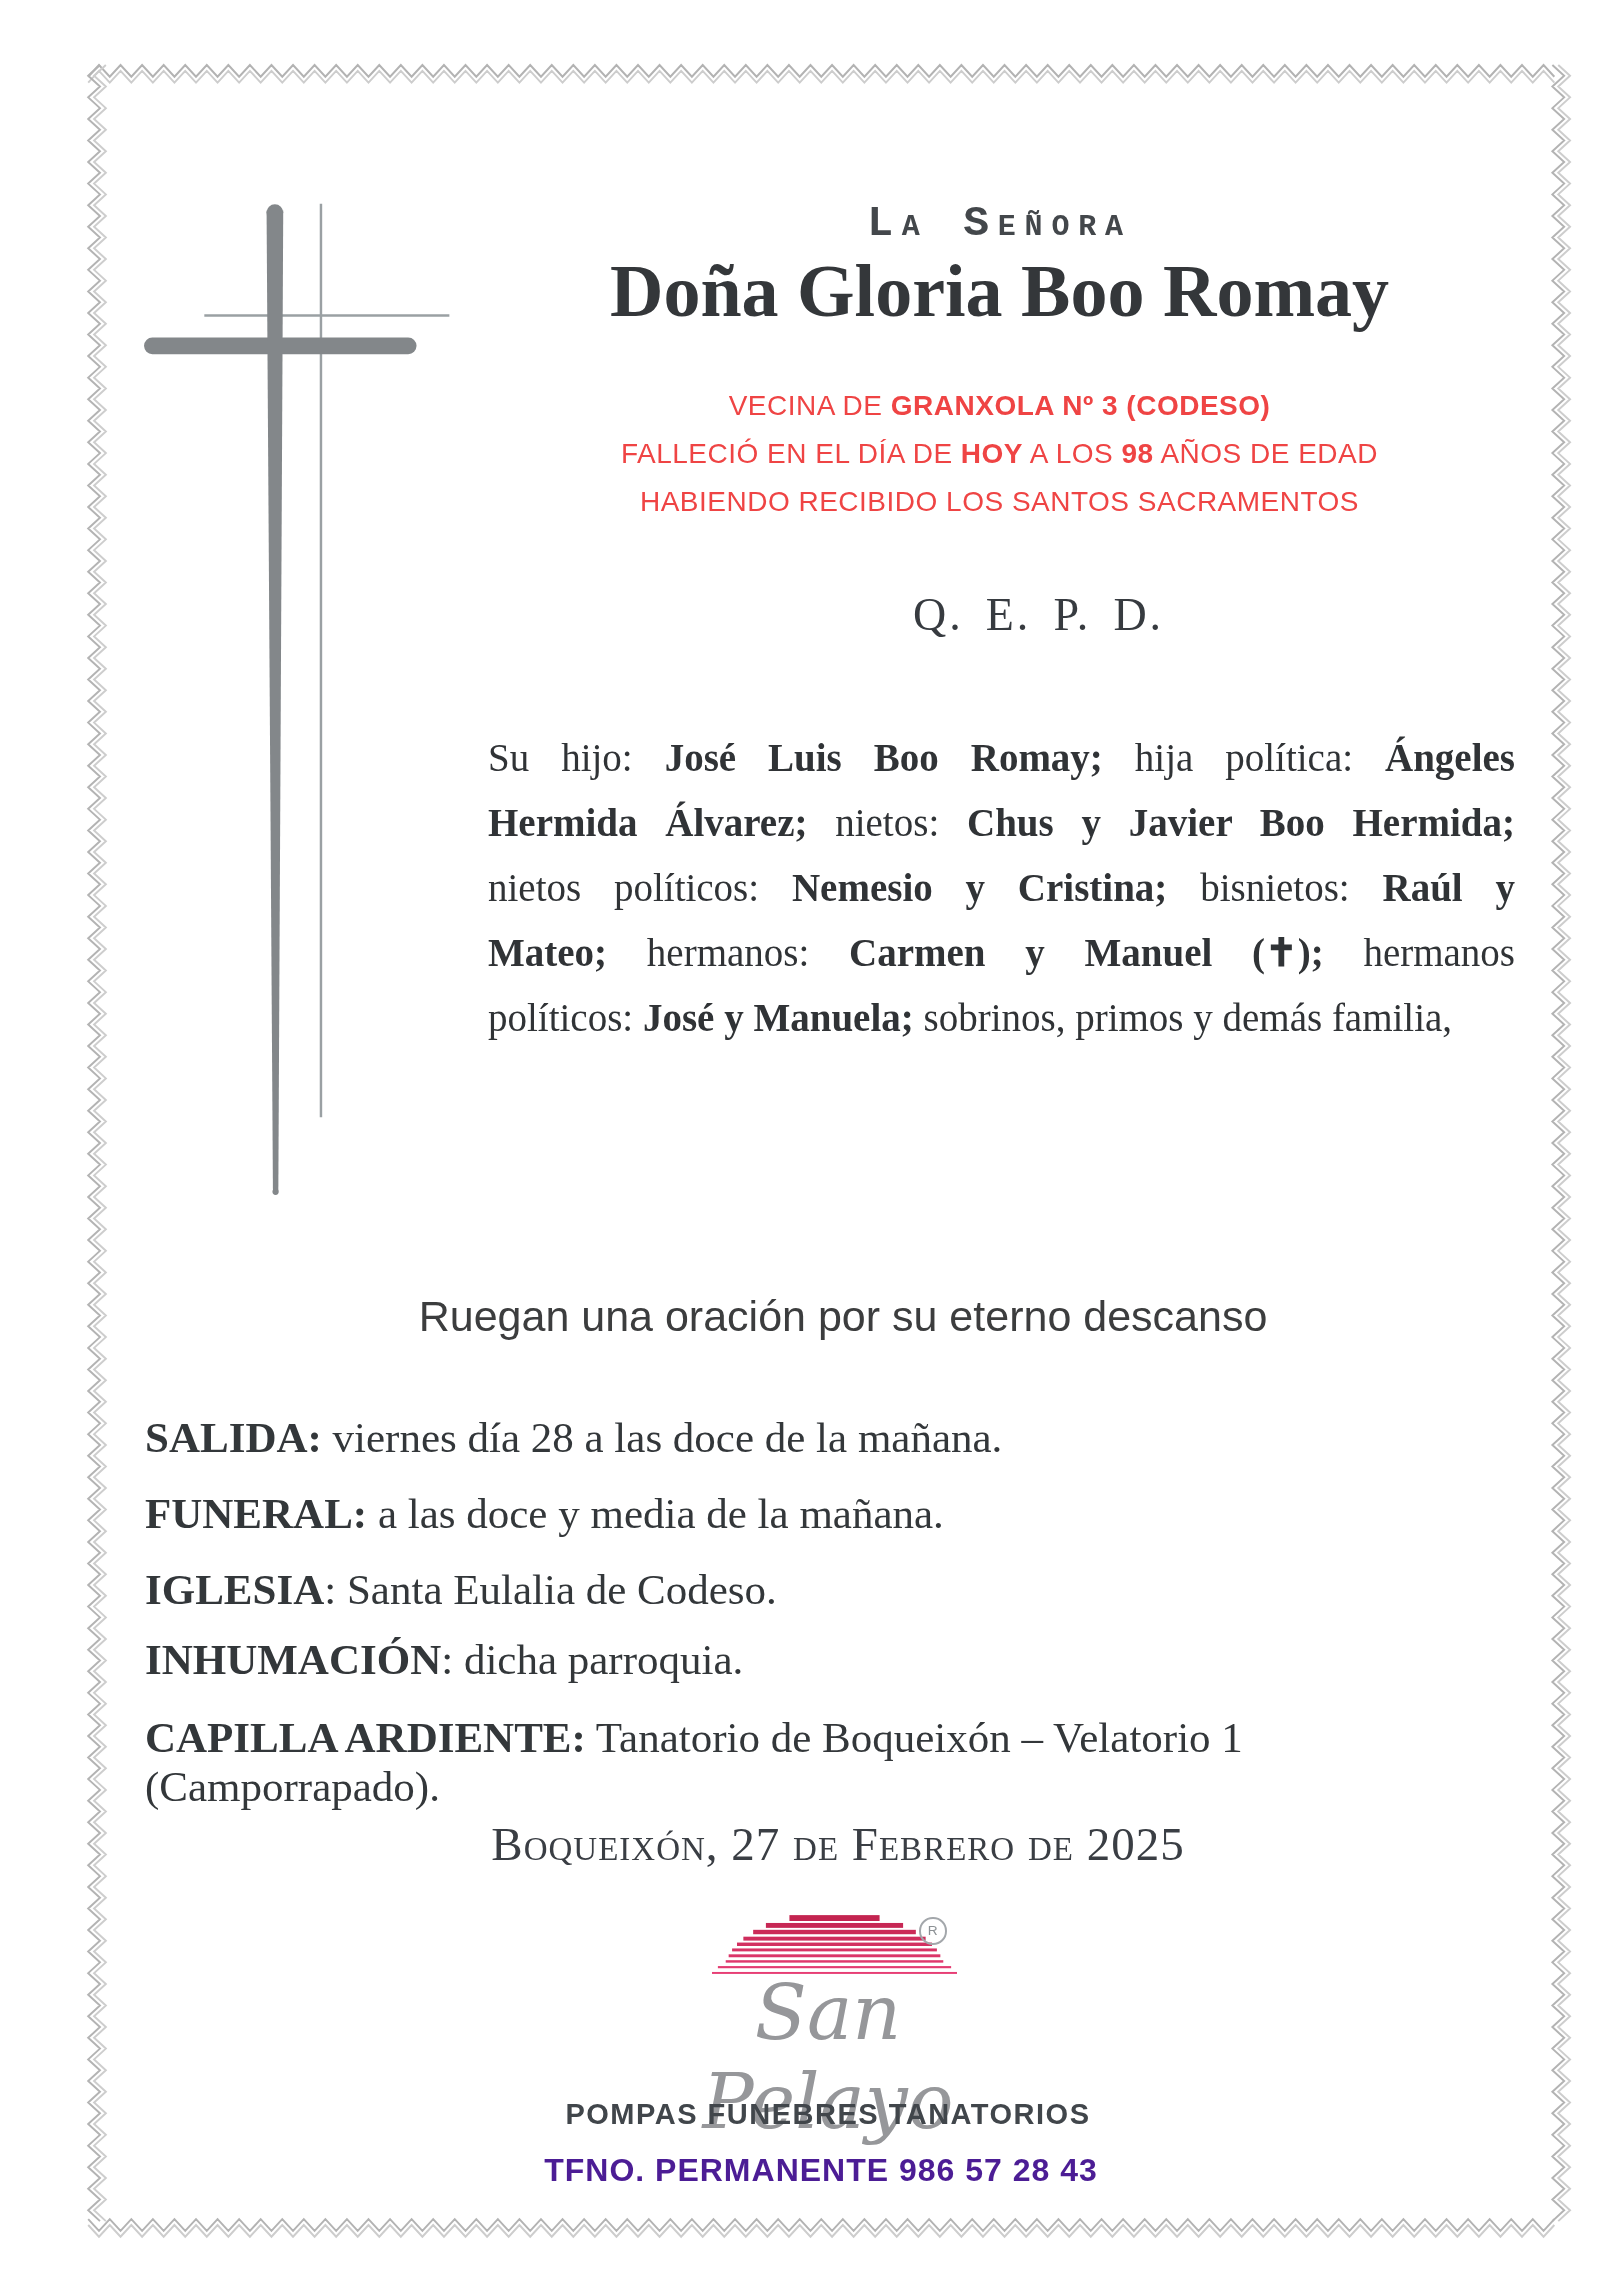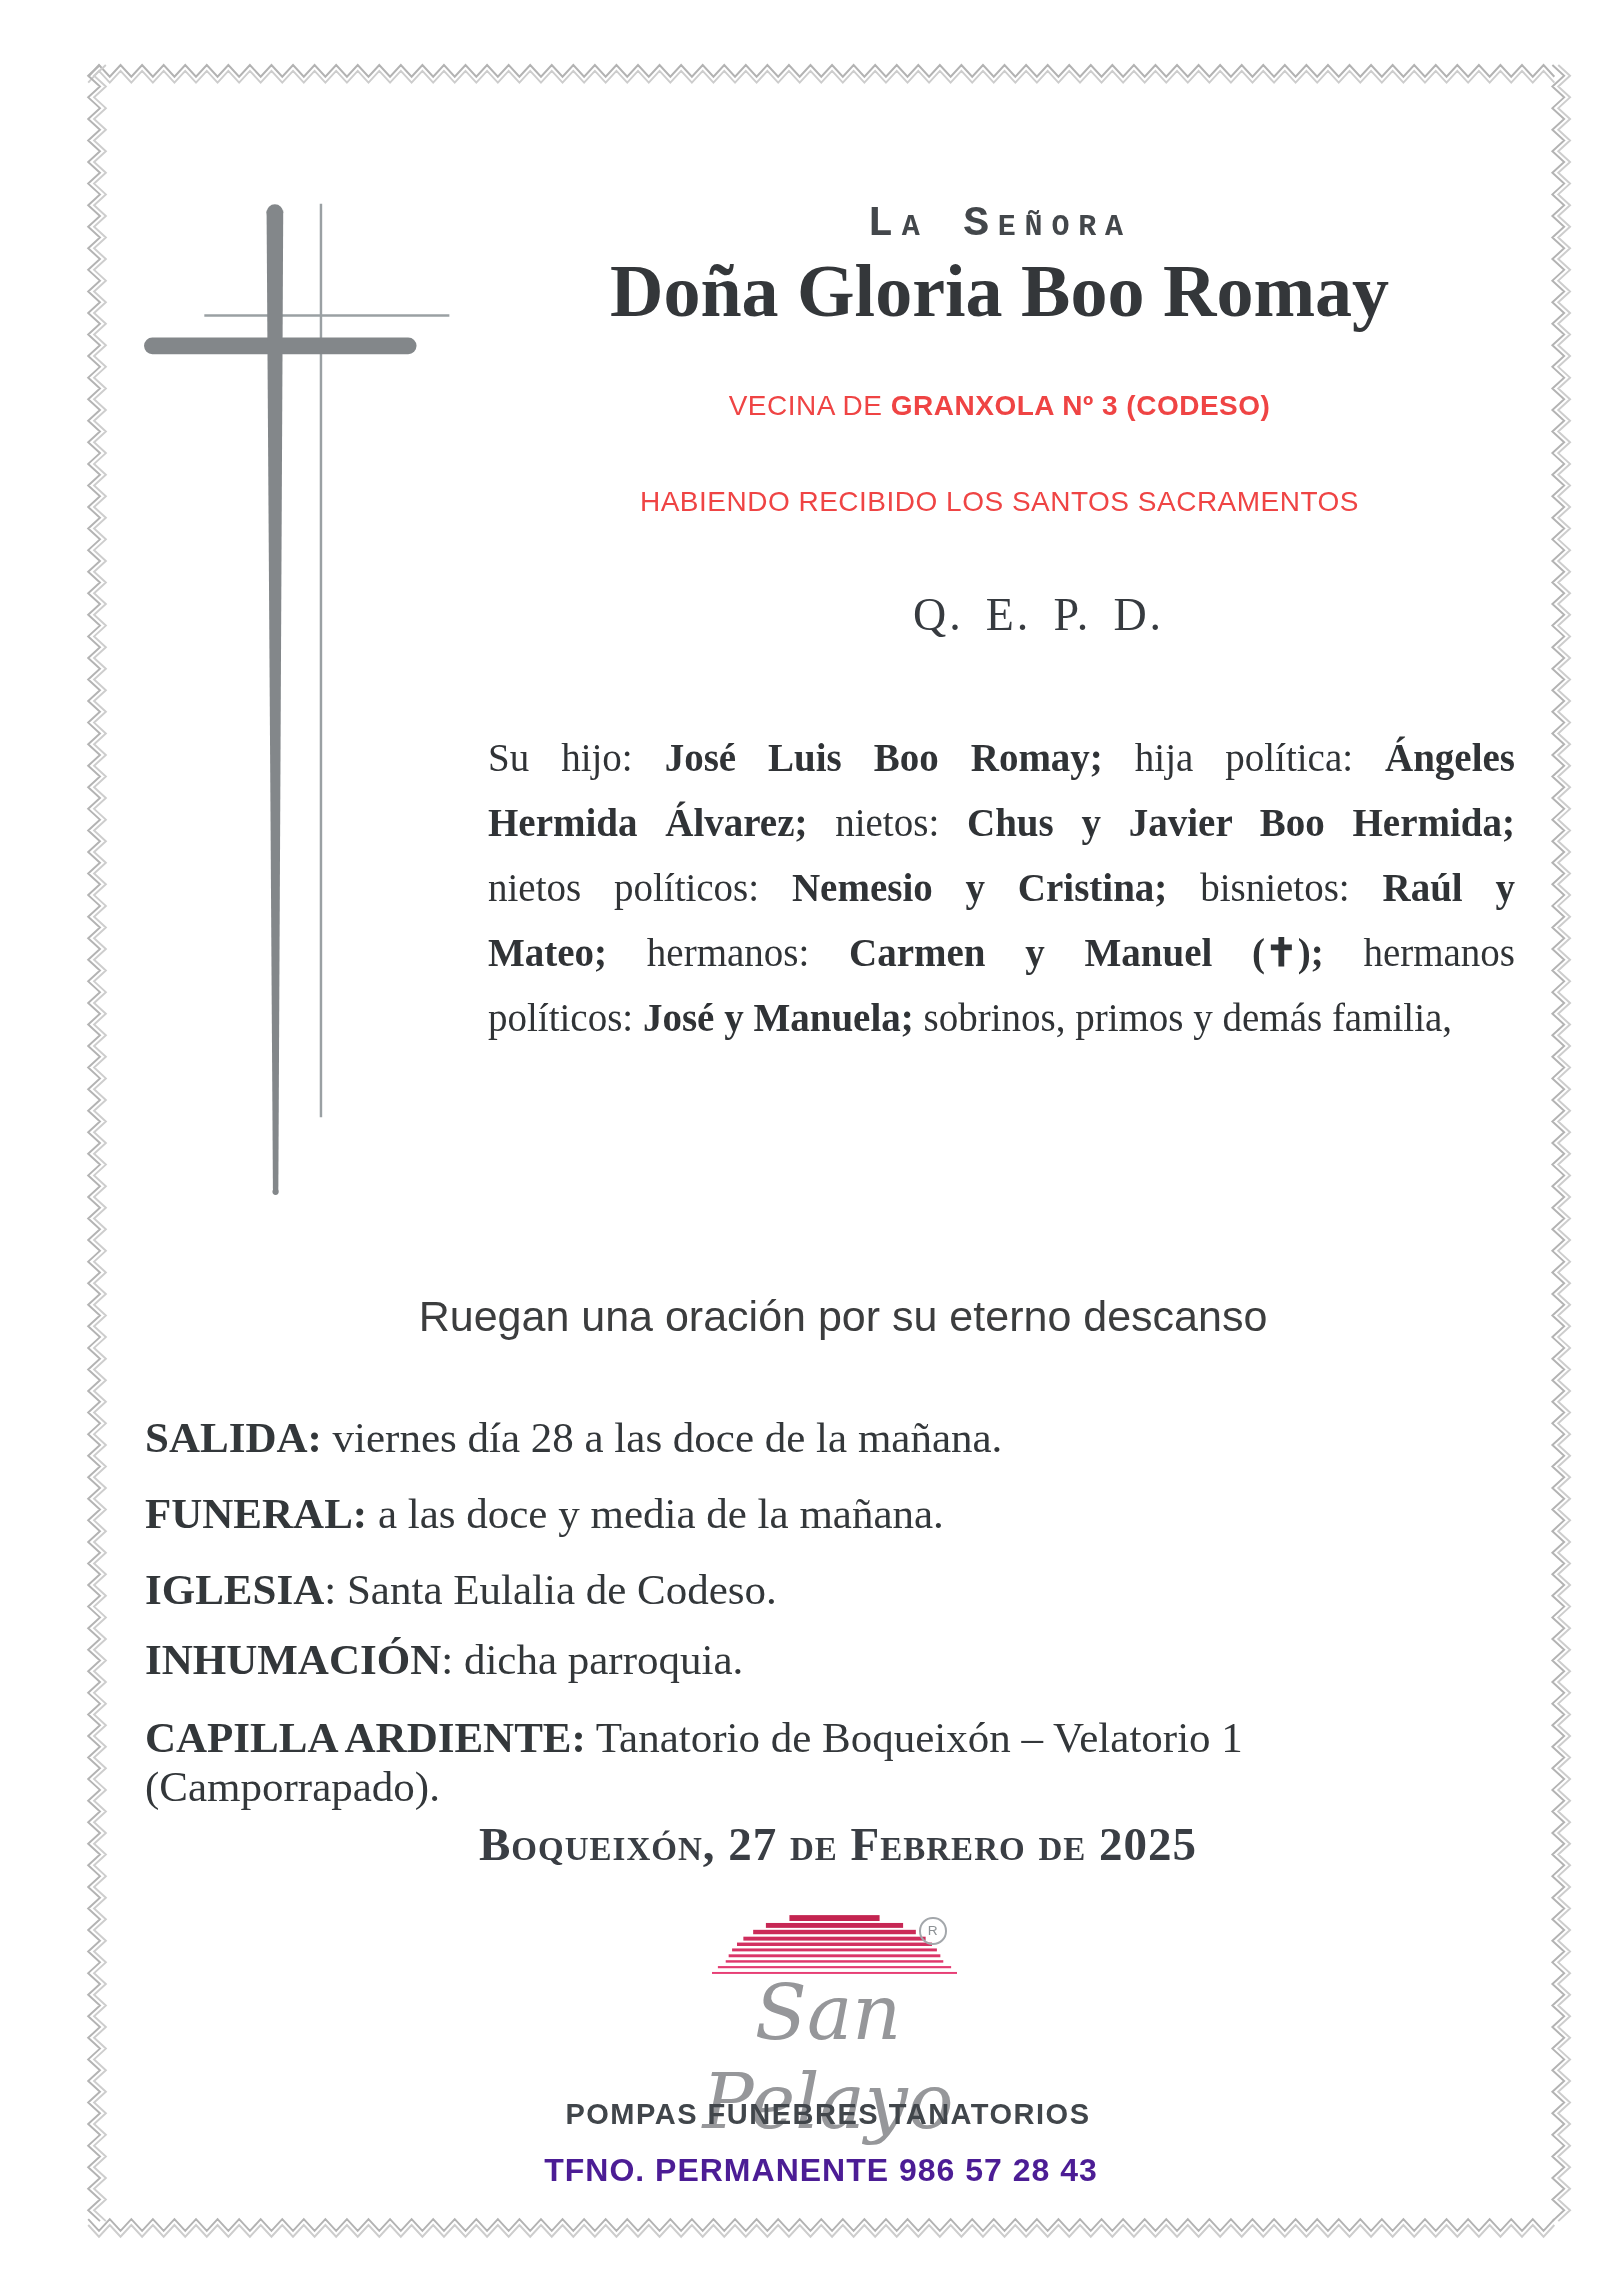--- a/index.html
+++ b/index.html
@@ -25,21 +25,21 @@
   .fline.last{text-align-last:auto;}
 
   
   .prayer{left:392px;top:1292px;width:902px;font-family:"Liberation Sans",sans-serif;
     font-size:43px;color:#3c3d3e;}
 
   
   .service{left:145px;width:1392px;font-size:43px;color:#33373a;}
 
   
-  .dateline{left:446px;top:1817px;width:784px;font-weight:bold;font-variant:small-caps;
+  .dateline{left:446px;top:1817px;width:784px;font-weight:normal;font-variant:small-caps;
     font-size:47px;letter-spacing:1px;color:#3a3e44;}
 
   
   .reg-mark{left:919px;top:1917px;width:23.5px;height:23.5px;border:2px solid #a3a7ab;border-radius:50%;
     font-family:"Liberation Sans",sans-serif;font-size:13.7px;line-height:23.5px;text-align:center;color:#8b9094;}
   .brand-script{left:627px;top:1968px;width:402px;text-align:center;
     font-family:"DejaVu Serif",serif;font-style:italic;font-size:76px;color:#96979a;}
   .tagline{left:436px;top:2098px;width:784px;font-family:"Liberation Sans",sans-serif;
     font-weight:bold;font-size:29px;letter-spacing:1.5px;color:#41464b;}
   .phone{left:429px;top:2152px;width:784px;font-family:"Liberation Sans",sans-serif;
@@ -66,20 +66,21 @@
     <line x1="88" y1="127" x2="338" y2="127" stroke="#9aa0a3" stroke-width="2.5"></line>
     <line x1="35" y1="158" x2="296" y2="158" stroke="#83878a" stroke-width="17" stroke-linecap="round"></line>
     <circle cx="160" cy="22" r="8.5" fill="#83878a"></circle>
     <polygon points="151.5,20 168.5,20 163.5,1020 158,1020" fill="#83878a"></polygon>
     <circle cx="160.7" cy="1021" r="3.2" fill="#83878a"></circle>
   </svg>
 
   <div class="abs ctr pre-title">La Señora</div>
   <div class="abs ctr name">Doña Gloria Boo Romay</div>
   <div class="abs ctr subline sub1"><span>VECINA DE </span><span class="b">GRANXOLA Nº 3 (CODESO)</span></div>
+  <div class="abs ctr subline sub2"><span>FALLECIÓ EN EL DÍA DE </span><span class="b">HOY</span><span> A LOS </span><span class="b">98</span><span> AÑOS DE EDAD</span></div>
   <div class="abs ctr subline sub3">HABIENDO RECIBIDO LOS SANTOS SACRAMENTOS</div>
   <div class="abs ctr qepd">Q. E. P. D.</div>
 
   <div class="abs family">
     <div class="fline"><span>Su  hijo:  </span><span class="b">José Luis Boo Romay;</span><span>  hija  política:  </span><span class="b">Ángeles</span></div>
     <div class="fline"><span class="b">Hermida Álvarez;</span><span>  nietos:  </span><span class="b">Chus  y  Javier  Boo  Hermida;</span></div>
     <div class="fline"><span>nietos  políticos:  </span><span class="b">Nemesio  y  Cristina;</span><span>  bisnietos:  </span><span class="b">Raúl  y</span></div>
     <div class="fline"><span class="b">Mateo;</span><span>  hermanos:  </span><span class="b">Carmen  y  Manuel  (✝);</span><span>  hermanos</span></div>
     <div class="fline last"><span>políticos: </span><span class="b">José y Manuela;</span><span> sobrinos, primos y demás familia,</span></div>
   </div>

